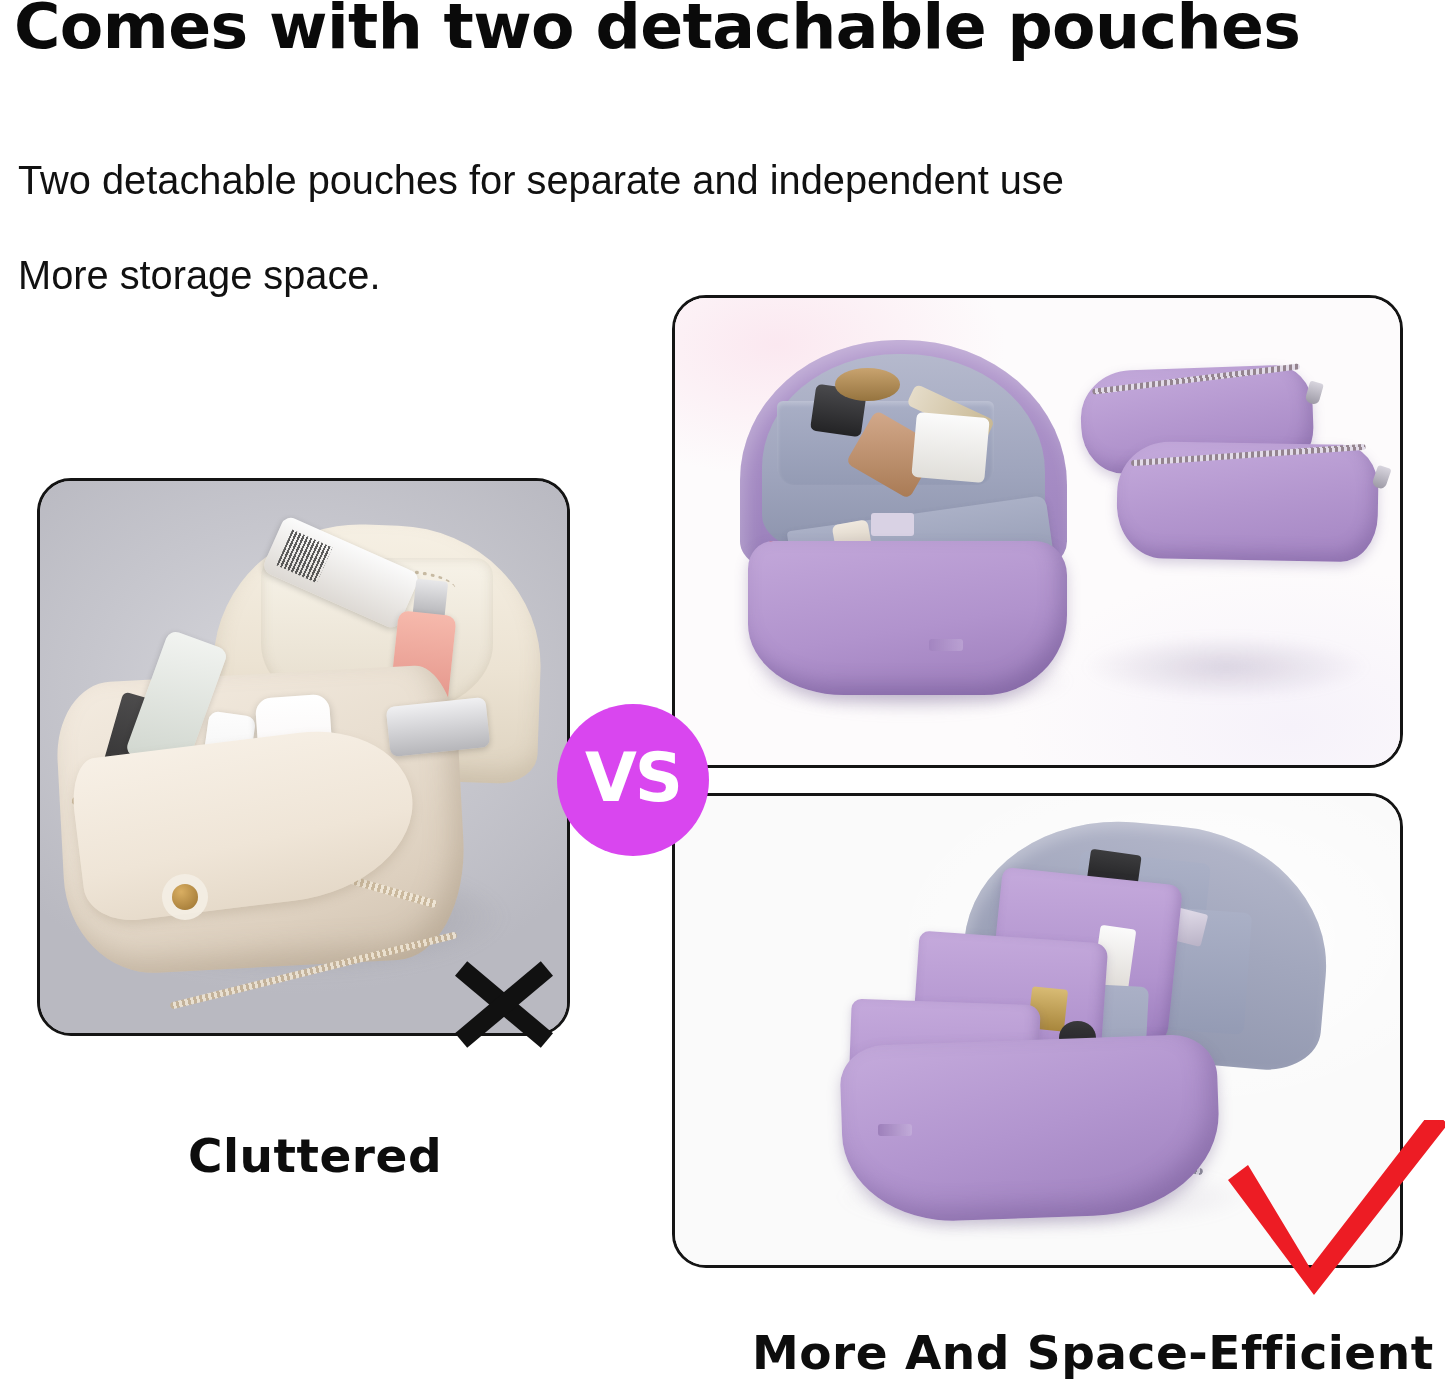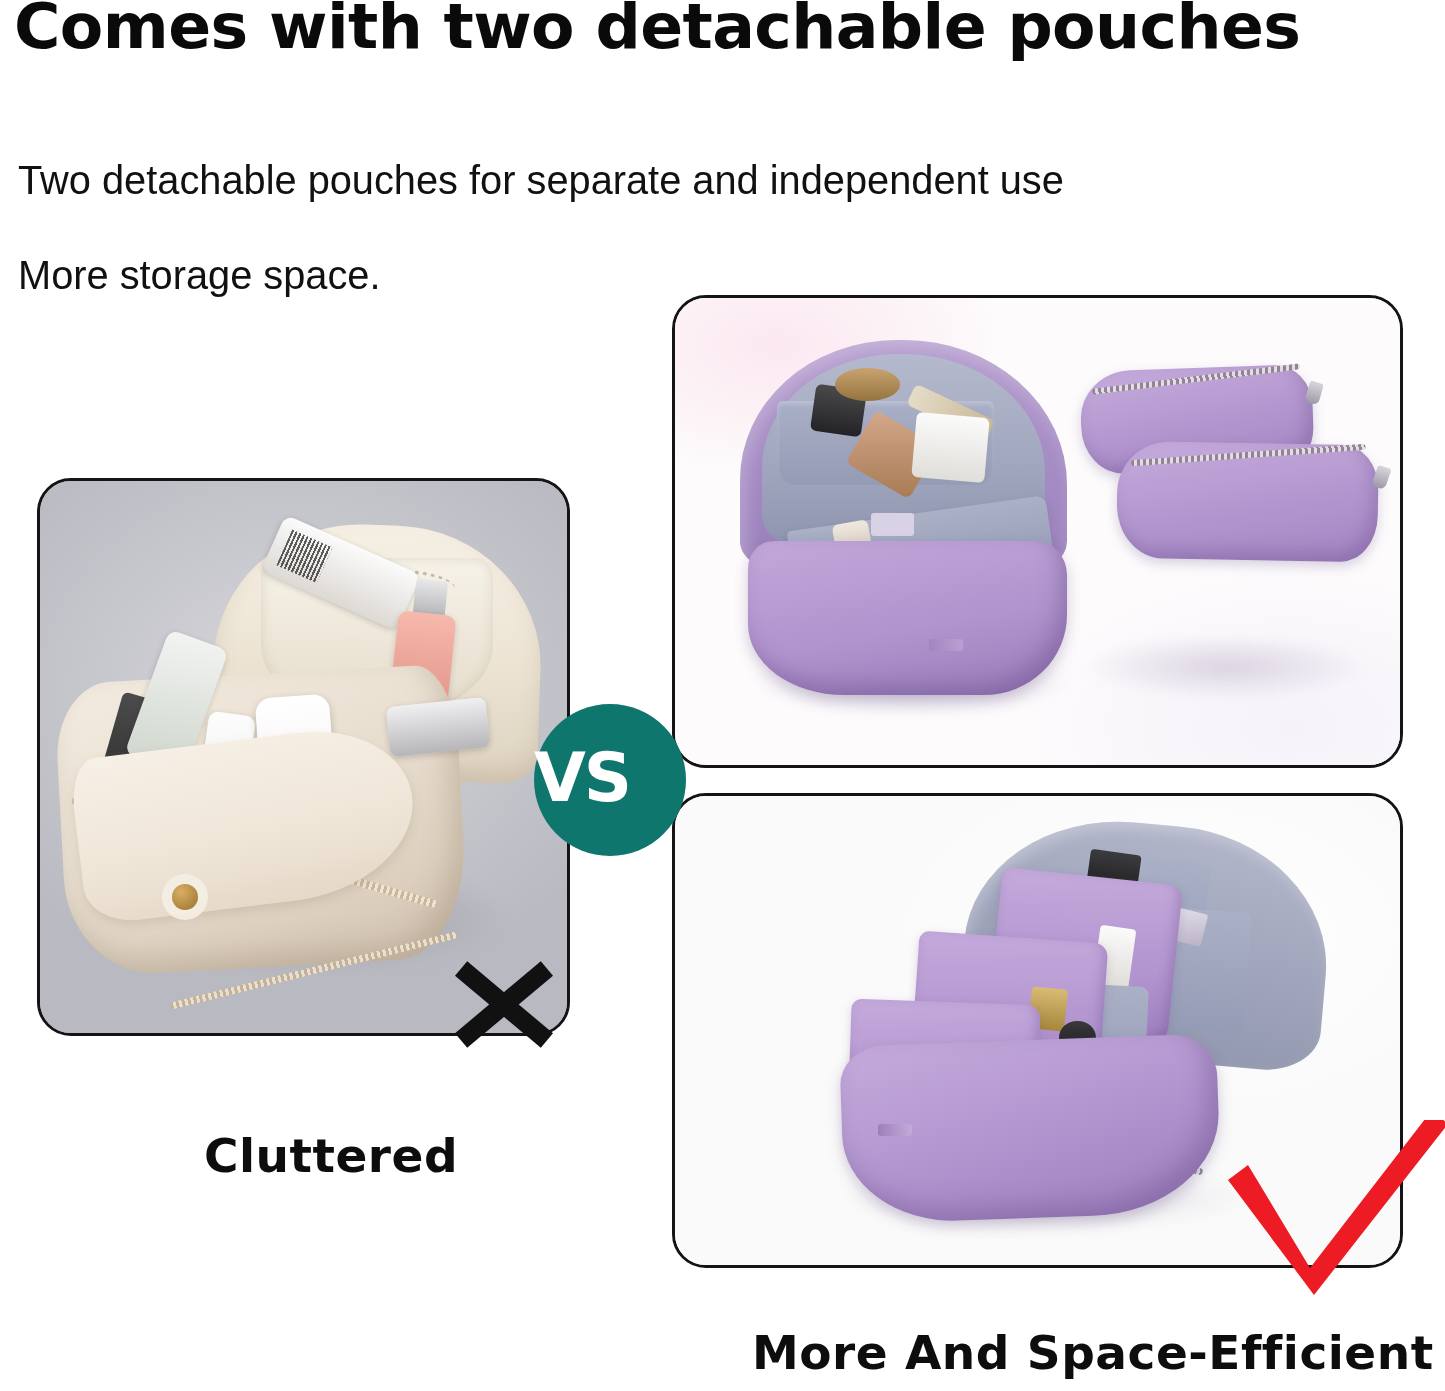--- a/index.html
+++ b/index.html
@@ -397,28 +397,29 @@
     position: absolute; left: 28%; top: 70%;
     width: 34px; height: 12px;
     background: linear-gradient(90deg, rgba(150,120,180,.8), rgba(205,188,224,.5));
     border-radius: 3px;
     filter: blur(.4px);
   }
 
   
   .vs-badge {
     position: absolute;
-    left: 534px;
+    left: 557px;
     top: 704px;
     width: 152px;
     height: 152px;
     border-radius: 50%;
-    background: #0f766e;
+    background: #d946ef;
     display: flex;
     align-items: center;
+    justify-content: center;
     z-index: 9;
   }
   .vs-badge .vs-text {
     font-family: "DejaVu Sans", sans-serif;
     font-weight: bold;
     font-size: 67px;
     color: #ffffff;
     letter-spacing: -2px;
     line-height: 1;
     transform: translateY(-2px);
@@ -441,21 +442,20 @@
     font-family: "DejaVu Sans", sans-serif;
     font-weight: bold;
     font-size: 47px;
     color: #0d0d0d;
     white-space: nowrap;
     letter-spacing: 0.5px;
   }
   .caption-left {
     left: 188px;
     top: 1128px;
-    margin-left: 16px;
   }
   .caption-right {
     left: 752px;
     top: 1325px;
   }
 </style>
 </head>
 <body>
 
 <div class="headline">Comes with two detachable pouches</div>

